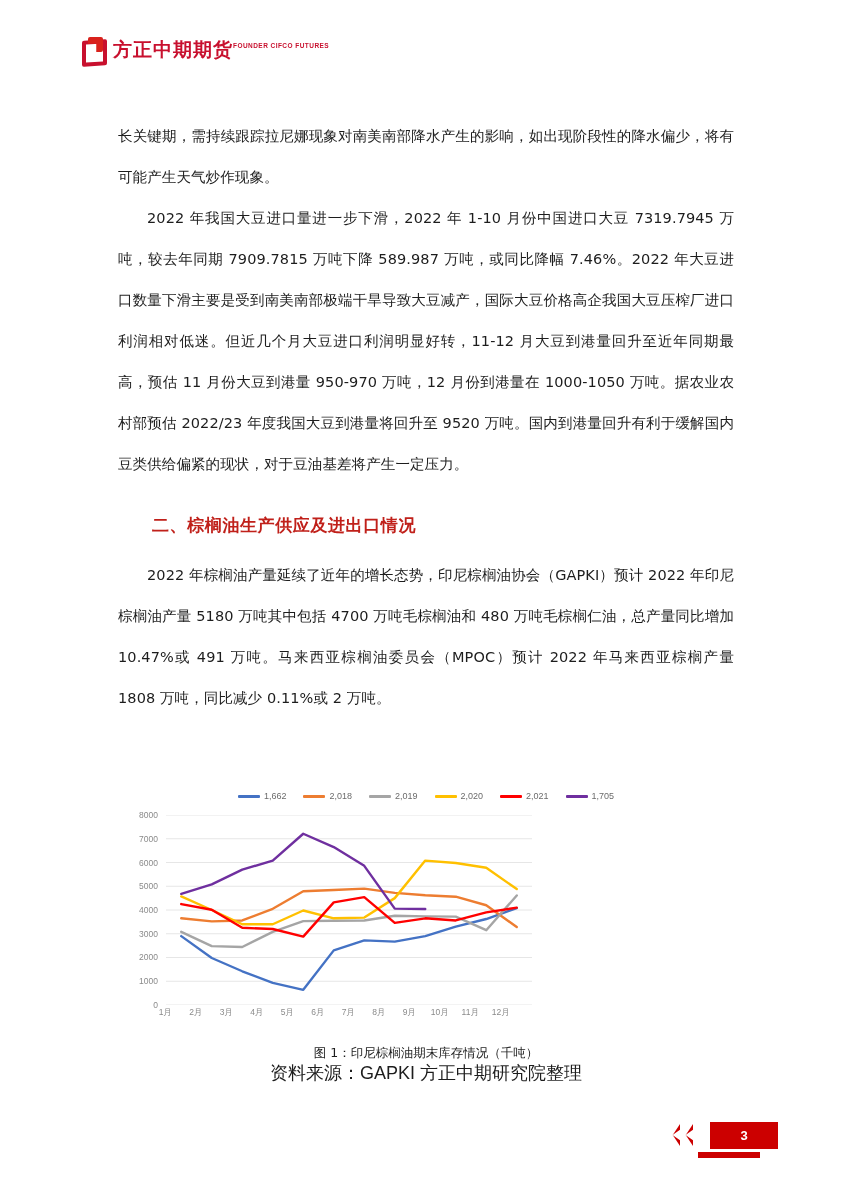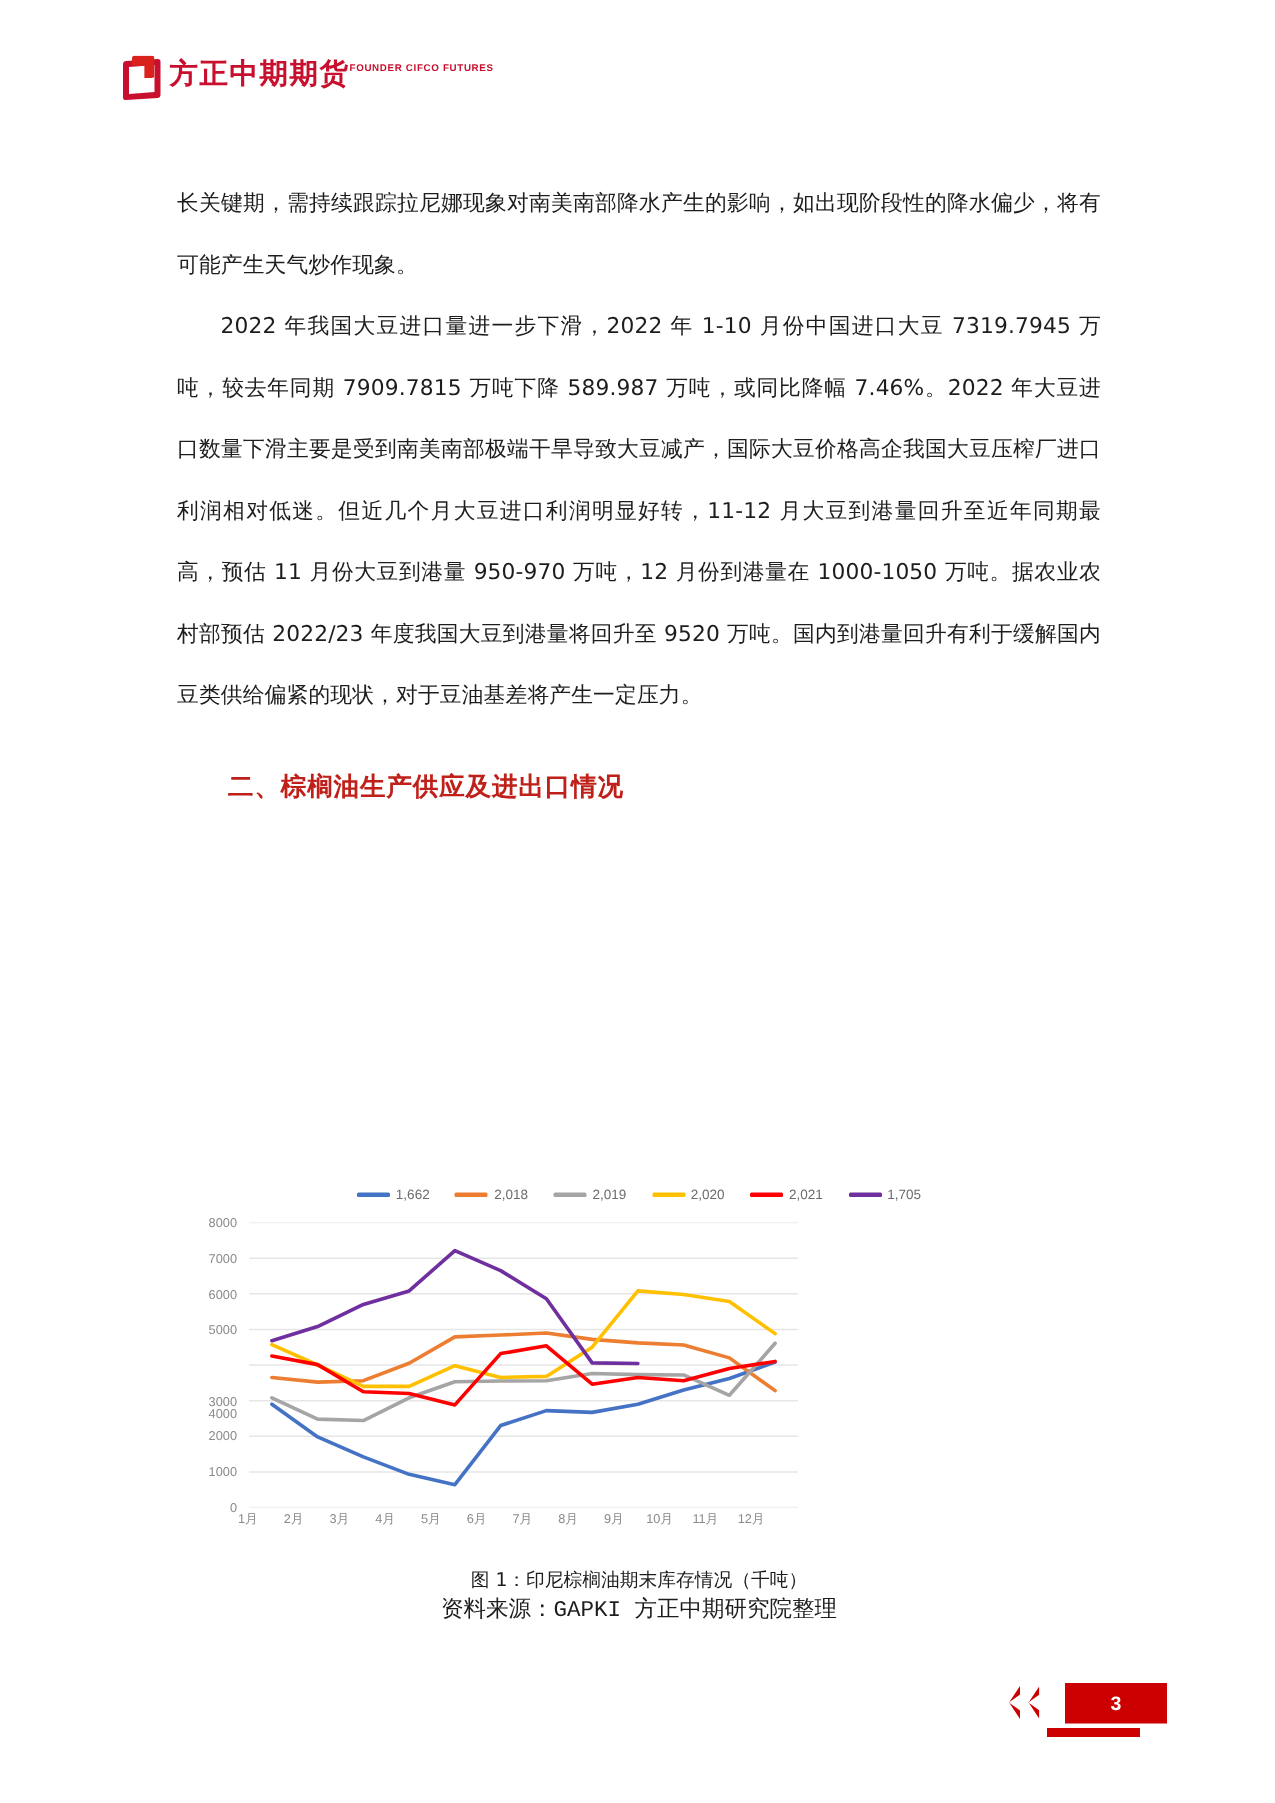--- a/index.html
+++ b/index.html
@@ -119,22 +119,22 @@
     transform:translateX(-50%);font-family:"Liberation Sans",sans-serif;
     white-space:nowrap;
   }
 
   .caption{
     text-align:center;font-size:12.5px;color:#1d1d1d;
     margin-top:4px;line-height:21px;
     font-family:"DejaVu Sans",sans-serif;
   }
   .source{
-    text-align:center;font-size:15px;color:#1d1d1d;
-    line-height:21px;font-family:Liberation Mono, monospace;
+    text-align:center;font-size:18px;color:#1d1d1d;
+    line-height:21px;font-family:Liberation Sans, sans-serif;
   }
 
   
   .footer{
     position:absolute;right:72px;bottom:52px;
     display:flex;align-items:center;gap:8px;
   }
   .chev{
     position:relative;width:34px;height:30px;flex:none;
   }
@@ -177,20 +177,21 @@
       </div>
     </div>
 
 
   </div>
 
   <div class="content">
     <p class="para">长关键期，需持续跟踪拉尼娜现象对南美南部降水产生的影响，如出现阶段性的降水偏少，将有可能产生天气炒作现象。</p>
     <p class="para indent">2022 年我国大豆进口量进一步下滑，2022 年 1-10 月份中国进口大豆 7319.7945 万吨，较去年同期 7909.7815 万吨下降 589.987 万吨，或同比降幅 7.46%。2022 年大豆进口数量下滑主要是受到南美南部极端干旱导致大豆减产，国际大豆价格高企我国大豆压榨厂进口利润相对低迷。但近几个月大豆进口利润明显好转，11-12 月大豆到港量回升至近年同期最高，预估 11 月份大豆到港量 950-970 万吨，12 月份到港量在 1000-1050 万吨。据农业农村部预估 2022/23 年度我国大豆到港量将回升至 9520 万吨。国内到港量回升有利于缓解国内豆类供给偏紧的现状，对于豆油基差将产生一定压力。</p>
     <h2 class="section">二、棕榈油生产供应及进出口情况</h2>
+    <p class="para indent">2022 年棕榈油产量延续了近年的增长态势，印尼棕榈油协会（GAPKI）预计 2022 年印尼棕榈油产量 5180 万吨其中包括 4700 万吨毛棕榈油和 480 万吨毛棕榈仁油，总产量同比增加 10.47%或 491 万吨。马来西亚棕榈油委员会（MPOC）预计 2022 年马来西亚棕榈产量 1808 万吨，同比减少 0.11%或 2 万吨。</p>
   </div>
 
   <div class="figure">
 
     <div class="chart-box">
       <div class="legend" id="legend">
           <div class="legend-item">
             <span class="legend-swatch" style="background: rgb(68, 114, 196);"></span>
             <span class="legend-label">1,662</span>
           </div>
@@ -215,21 +216,21 @@
             <span class="legend-label">1,705</span>
           </div>
         </div>
 
       <div class="plot-wrap">
         <div class="y-axis" id="y-axis">
             <div class="y-tick" style="top: 0px;">8000</div>
             <div class="y-tick" style="top: 23.75px;">7000</div>
             <div class="y-tick" style="top: 47.5px;">6000</div>
             <div class="y-tick" style="top: 71.25px;">5000</div>
-            <div class="y-tick" style="top: 95px; margin-top: 32px;">4000</div>
+            <div class="y-tick" style="top: 95px;">4000</div>
             <div class="y-tick" style="top: 118.75px;">3000</div>
             <div class="y-tick" style="top: 142px;">2000</div>
             <div class="y-tick" style="top: 166.25px;">1000</div>
             <div class="y-tick" style="top: 190px;">0</div>
           </div>
         <div class="plot">
           <svg id="chart-svg" width="366" height="190" viewBox="0 0 366 190">
               <line x1="0" x2="366" y1="0" y2="0" stroke="#e6e6e6" stroke-width="1"></line>
               <line x1="0" x2="366" y1="23.75" y2="23.75" stroke="#e6e6e6" stroke-width="1"></line>
               <line x1="0" x2="366" y1="47.5" y2="47.5" stroke="#e6e6e6" stroke-width="1"></line>

